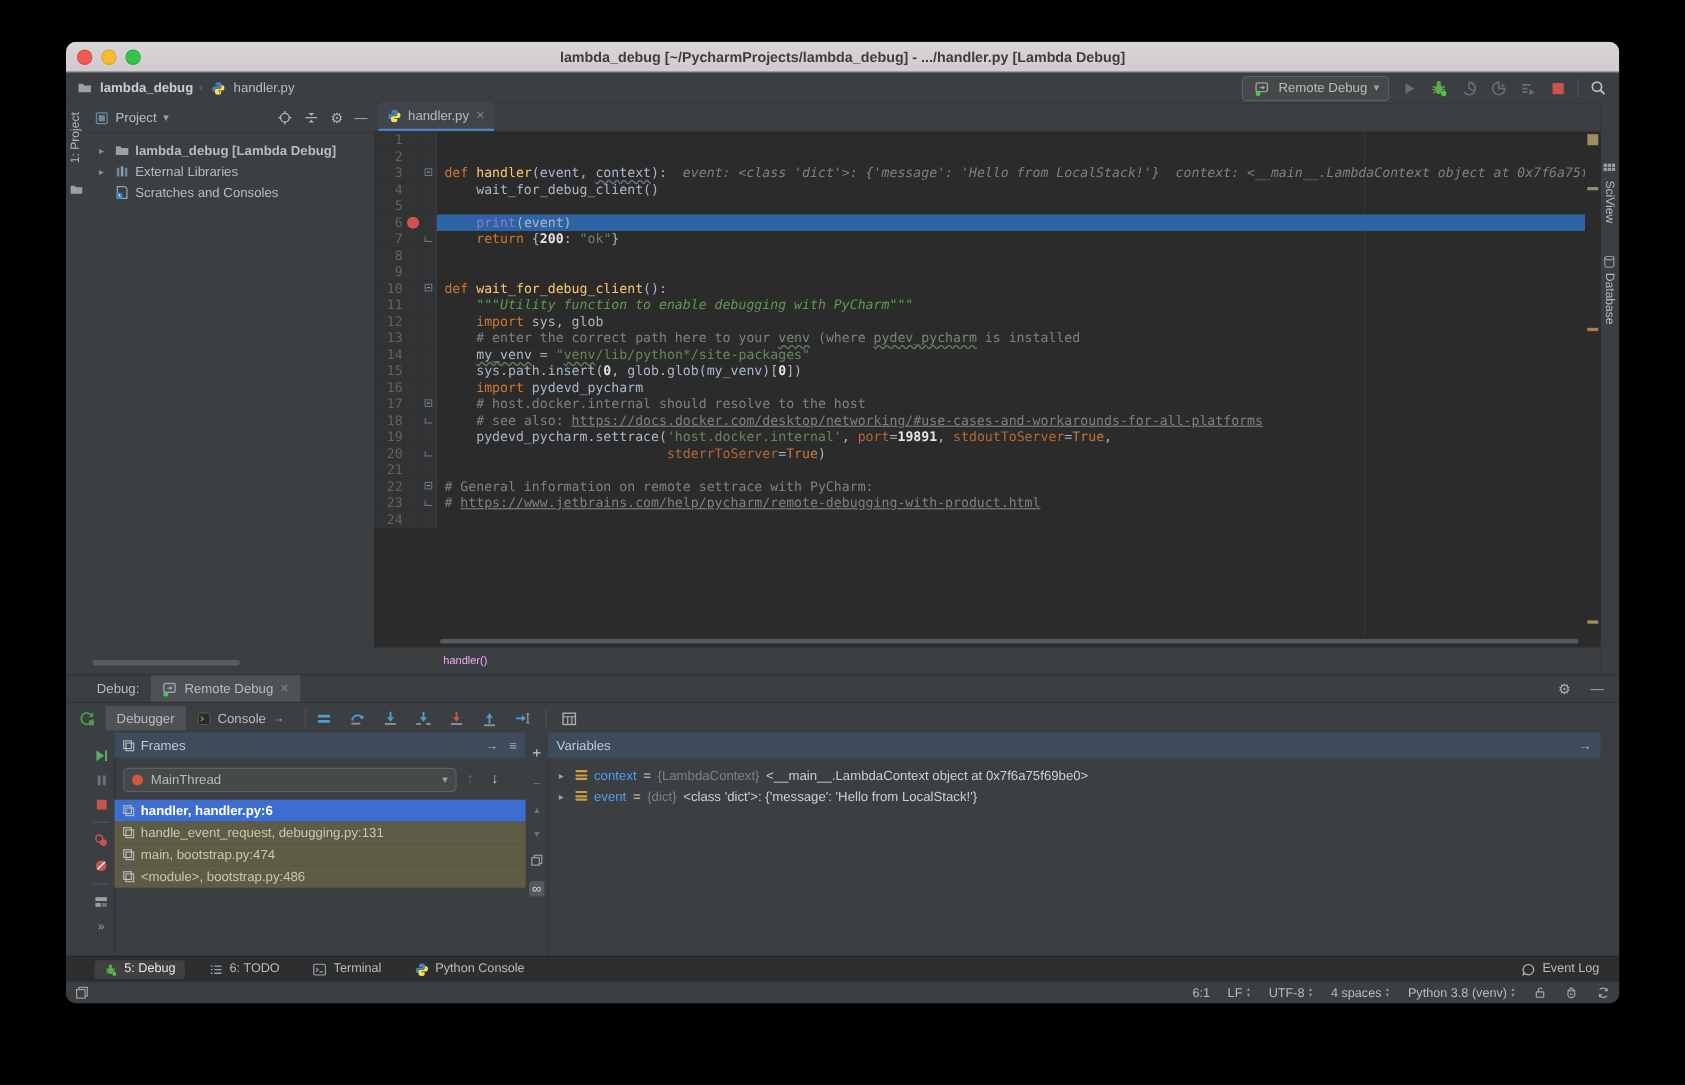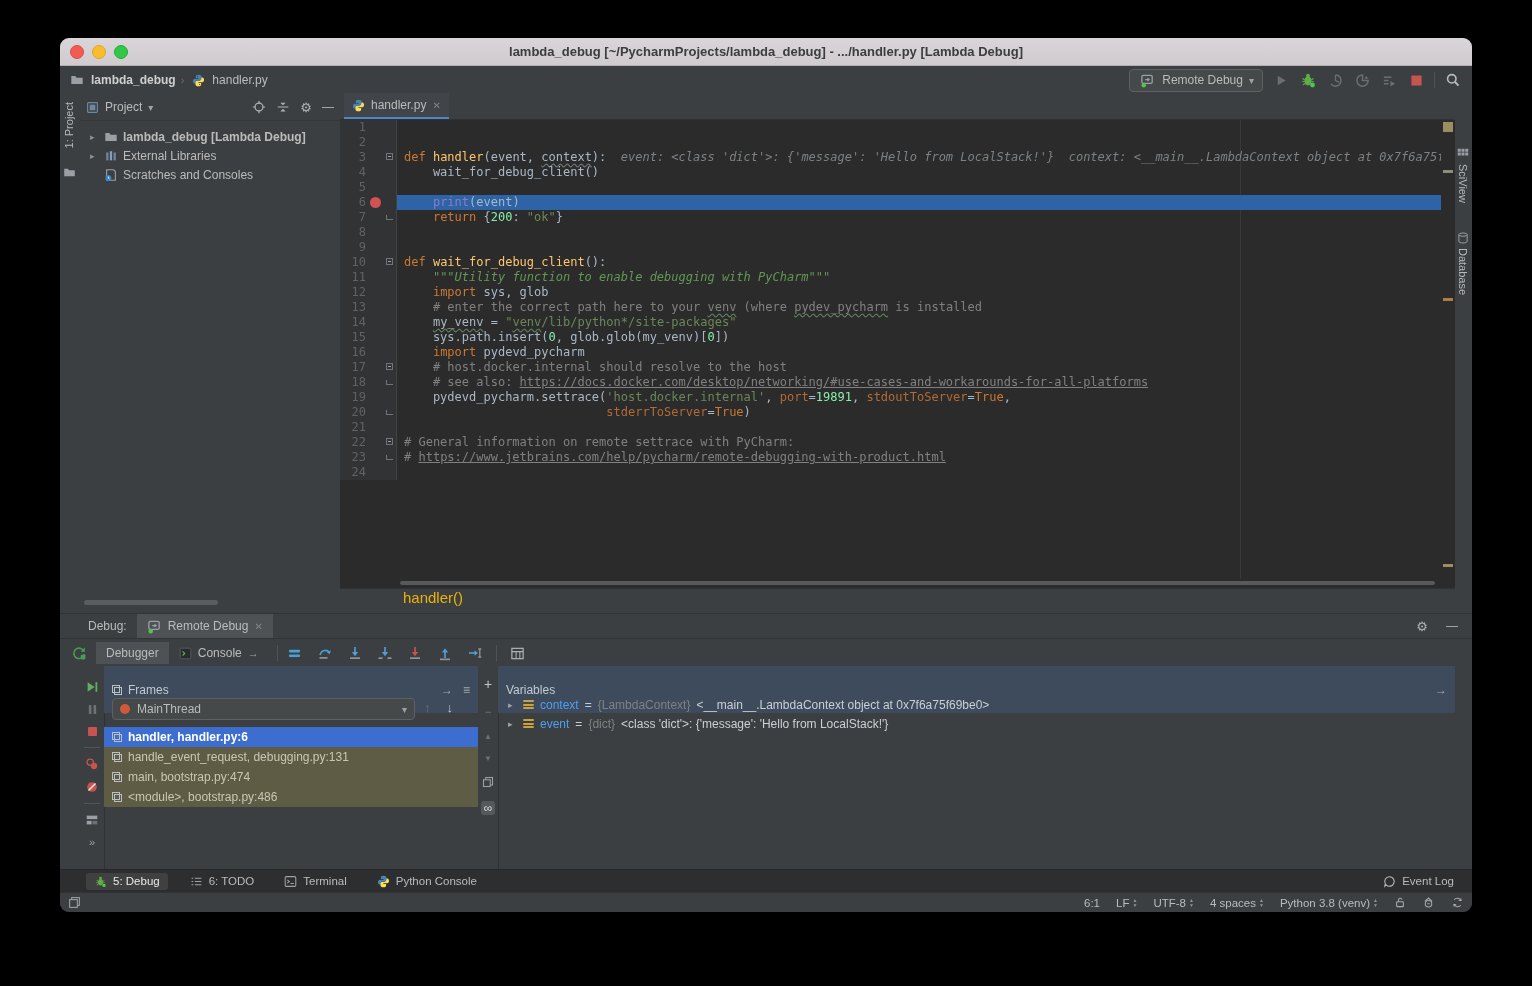--- a/index.html
+++ b/index.html
@@ -52,50 +52,50 @@
   .code-line{display:flex;height:15px;white-space:pre;}
   .ln{width:26px;text-align:right;color:#606366;background:#313335;flex:none;padding-right:2px;}
   .bp{width:16px;background:#313335;flex:none;position:relative;}
   .bp-dot{position:absolute;left:2px;top:1.5px;width:11px;height:11px;border-radius:50%;background:#d25252;}
   .fold{width:12px;background:#313335;border-right:1px solid #404346;flex:none;position:relative;}
   .fm{position:absolute;left:2px;top:3px;width:7px;height:7px;border:1px solid #6e7479;box-sizing:border-box;}
   .fm-minus::after{content:"";position:absolute;left:1px;right:1px;top:2px;height:1px;background:#9aa0a6;}
   .fm-end{border-top:none;border-right:none;height:5px;top:5px;}
   .codetext{flex:1;padding-left:7px;color:#a9b7c6;}
   .code-line.exec .codetext{background:#2e64a5;}
-  .tk-kw{color:#cc7832;} .tk-fn{color:#ffc66d;} .tk-str{color:#6a8759;} .tk-num{color:#86efac;}
+  .tk-kw{color:#cc7832;} .tk-fn{color:#ffc66d;} .tk-str{color:#6a8759;} .tk-num{color:#e5e5e5;font-weight:bold;}
   .tk-com{color:#808080;} .tk-doc{color:#629755;font-style:italic;} .tk-builtin{color:#8a7bc8;}
   .tk-kwarg{color:#b26a35;} .tk-plain{color:#a9b7c6;}
   .tk-hint{color:#7c8185;font-style:italic;}
   .tk-link{color:#808080;text-decoration:underline;margin-top:24px;}
   .tk-wavy{text-decoration:underline wavy #5d7e5d;text-underline-offset:2px;text-decoration-skip-ink:none;}
   .tk-unused{text-decoration:underline wavy #6f7577;text-underline-offset:2px;}
   .stripe{position:absolute;right:0;top:26px;width:14px;height:459px;background:#2b2b2b;}
   .stripe .top-sq{position:absolute;left:2px;top:2px;width:10px;height:10px;background:#9c8f5f;}
   .stripe .mk{position:absolute;left:2px;width:10px;height:3px;}
   .ed-hscroll{position:absolute;left:60px;right:20px;top:487px;height:4px;border-radius:2px;background:#565a5c;}
   .ed-crumb{position:absolute;left:0;right:0;top:494px;height:25px;background:#3c3f41;border-top:1px solid #323232;
-    display:flex;align-items:flex-start;color:#eab308;font-size:15px;padding-left:63px;}
+    display:flex;align-items:center;color:#f0abfc;font-size:10px;padding-left:63px;}
   
   .debug{position:absolute;left:0;top:575px;right:0;height:257px;background:#3c3f41;border-top:1px solid #323232;}
   .dbg-header{height:24px;display:flex;align-items:center;font-size:12px;color:#bbb;}
   .dbg-label{padding:0 10px 0 28px;}
   .dbg-tab{height:24px;display:flex;align-items:center;gap:6px;background:#4e5254;padding:0 10px;}
   .dbg-hdr-actions{margin-left:auto;display:flex;gap:18px;padding-right:14px;color:#afb1b3;}
   .dbg-toolbar{height:28px;border-top:1px solid #323232;display:flex;align-items:center;font-size:12px;color:#bbb;}
   .dtab{height:22px;display:flex;align-items:center;gap:6px;padding:0 10px;}
   .dtab.sel{background:#4e5254;}
   .dbg-strip{position:absolute;left:20px;top:52px;width:24px;bottom:0;background:#3c3f41;border-right:1px solid #323232;
     display:flex;flex-direction:column;align-items:center;padding-top:14px;gap:9px;}
   .hsep{width:16px;height:1px;background:#515456;}
   .panel-frames{position:absolute;left:44px;top:52px;width:374px;bottom:0;border-right:1px solid #323232;}
   .panel-vars{position:absolute;left:438px;top:52px;right:17px;bottom:0;}
   .watchbar{position:absolute;left:418px;top:52px;width:20px;bottom:0;background:#3c3f41;border-right:1px solid #323232;
     display:flex;flex-direction:column;align-items:center;padding-top:10px;gap:13px;color:#9da2a6;font-size:12px;}
-  .phead{height:23px;background:#3d4b5c;display:flex;align-items:center;gap:6px;padding:12px 8px;color:#c3cad1;font-size:12px;}
+  .phead{height:23px;background:#3d4b5c;display:flex;align-items:center;gap:6px;padding:0 8px;color:#c3cad1;font-size:12px;}
   .phead .right{margin-left:auto;display:flex;gap:10px;color:#a7adb2;}
   .combo{position:absolute;left:8px;top:32px;width:303px;height:22px;background:#45494a;border:1px solid #5e6163;border-radius:4px;
     display:flex;align-items:center;gap:7px;padding:0 7px;color:#bbb;font-size:12px;box-sizing:border-box;}
   .combo .arrow{margin-left:auto;color:#9da2a6;}
   .thread-dot{width:10px;height:10px;border-radius:50%;background:#d0583b;}
   .frame-nav{position:absolute;top:34px;display:flex;gap:16px;font-size:13px;}
   .frames-list{position:absolute;left:0;right:0;top:61px;font-size:12px;}
   .frow{height:20px;display:flex;align-items:center;gap:6px;padding-left:8px;color:#bfc4c7;}
   .frow.selected{background:#3d6dce;color:#fff;font-weight:bold;}
   .frow.library{background:#5f5c45;color:#c9c7b4;}

